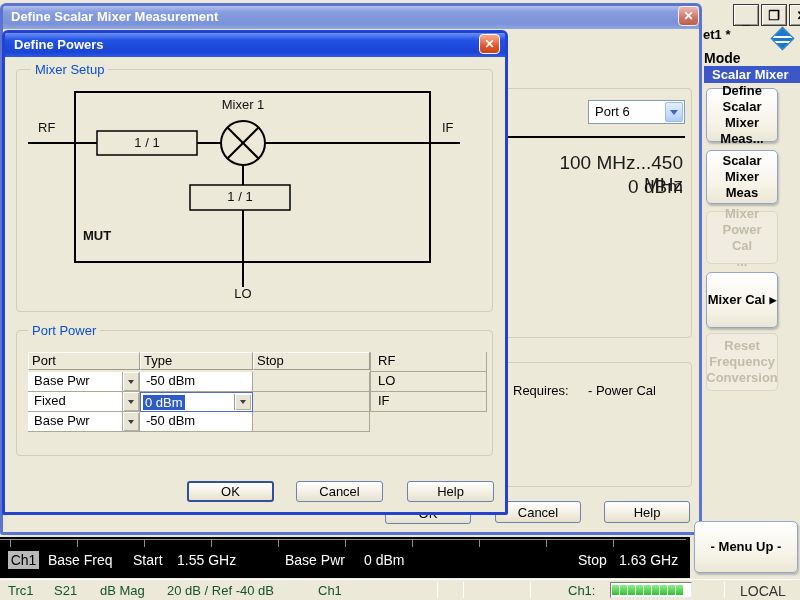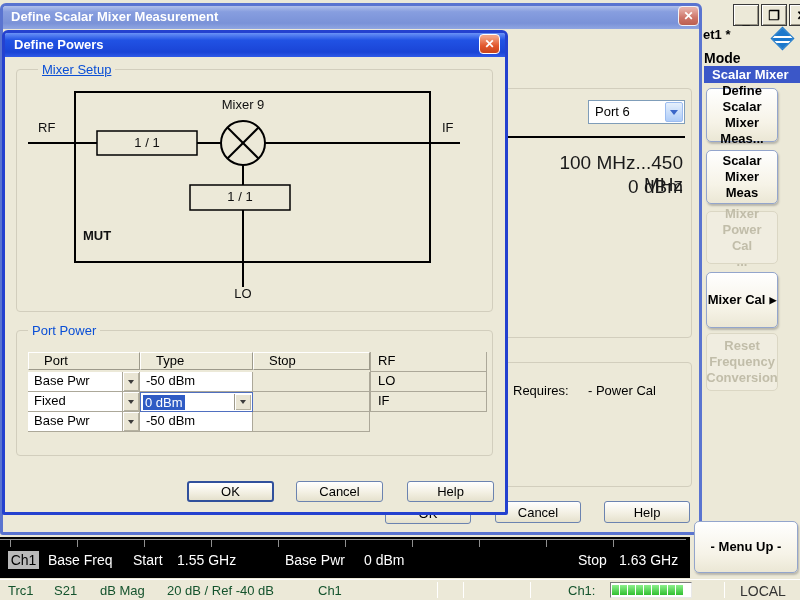--- a/index.html
+++ b/index.html
@@ -75,21 +75,21 @@
   .dlg-close { position:absolute; left:474px; top:1px; width:21px; height:20px; border-radius:4px;
     border:1px solid #fff; background:linear-gradient(180deg,#f2a284 10%,#e2572c 60%,#c8431c);
     color:#fff; font-weight:bold; font-size:12px; display:flex; align-items:center; justify-content:center; }
 
   .diagram { position:absolute; left:15px; top:52px; }
   .dg-label { position:absolute; font-size:13px; color:#101010; }
 
   
   .pp-table { position:absolute; left:23px; top:319px; width:461px; font-size:13px;
     display:grid; grid-template-columns:112px 113px 117px 117px; }
-  .pp-th { height:18px; background:#ece9d8; line-height:16px; padding-left:15px;
+  .pp-th { height:18px; background:#ece9d8; line-height:16px; padding-left:3px;
     border-top:1px solid #fff; border-left:1px solid #fff; border-right:1px solid #9d9a8b; border-bottom:1px solid #9d9a8b; }
   .pp-td { height:20px; line-height:18px; border-right:1px solid #aca899; border-bottom:1px solid #aca899; }
   .pp-port { background:#ece9d8; padding-left:7px; border-left:1px solid #aca899; }
   .pp-type { background:#fff; display:flex; }
   .pp-type .lbl { flex:1; padding-left:6px; }
   .drop-btn { width:17px; background:#e9e5d4; border-left:1px solid #aca899;
     box-shadow: inset 1px 1px 0 #fff, inset -1px -1px 0 #b5b1a0;
     display:flex; align-items:center; justify-content:center; }
   .tri-down { width:0; height:0; border-left:3.5px solid transparent; border-right:3.5px solid transparent; border-top:4px solid #3c3c3c; }
   .pp-start { background:#fff; padding-left:6px; }
@@ -223,33 +223,33 @@
 
   <div class="dialog">
     <div class="dlg-titlebar">
       <div class="dlg-title">Define Powers</div>
       <div class="dlg-close">
         <span>✕</span>
       </div>
     </div>
 
     <div class="groupbox" style="left:11px; top:36px; width:477px; height:243px;"></div>
-    <div class="grouplabel" style="left:33px; top:29px;text-decoration:underline;">Mixer Setup</div>
+    <div class="grouplabel" style="left:26px; top:29px;">Mixer Setup</div>
 
     <svg class="diagram" width="470" height="225">
       <line x1="8" y1="58" x2="440" y2="58" stroke="#000" stroke-width="2"></line>
       <line x1="223" y1="58" x2="223" y2="202" stroke="#000" stroke-width="2"></line>
       <rect x="55" y="7" width="355" height="170" fill="none" stroke="#000" stroke-width="2"></rect>
       <rect x="77" y="46" width="100" height="24" fill="#ece9d8" stroke="#000" stroke-width="1.5"></rect>
       <rect x="170" y="100" width="100" height="25" fill="#ece9d8" stroke="#000" stroke-width="1.5"></rect>
       <circle cx="223" cy="58" r="22" fill="#ece9d8" stroke="#000" stroke-width="2"></circle>
       <line x1="207.5" y1="42.5" x2="238.5" y2="73.5" stroke="#000" stroke-width="2"></line>
       <line x1="238.5" y1="42.5" x2="207.5" y2="73.5" stroke="#000" stroke-width="2"></line>
     </svg>
-    <div class="dg-label" style="left:198px; top:64px; width:80px; text-align:center;">Mixer 9</div>
+    <div class="dg-label" style="left:198px; top:64px; width:80px; text-align:center;">Mixer 1</div>
     <div class="dg-label" style="left:33px; top:87px;">RF</div>
     <div class="dg-label" style="left:437px; top:87px;">IF</div>
     <div class="dg-label" style="left:92px; top:102px; width:100px; text-align:center;">1 / 1</div>
     <div class="dg-label" style="left:185px; top:156px; width:100px; text-align:center;">1 / 1</div>
     <div class="dg-label" style="left:78px; top:195px; font-weight:bold;">MUT</div>
     <div class="dg-label" style="left:226px; top:253px; width:24px; text-align:center;">LO</div>
 
     <div class="groupbox" style="left:11px; top:297px; width:477px; height:126px;"></div>
     <div class="grouplabel" style="left:23px; top:290px;">Port Power</div>
 

